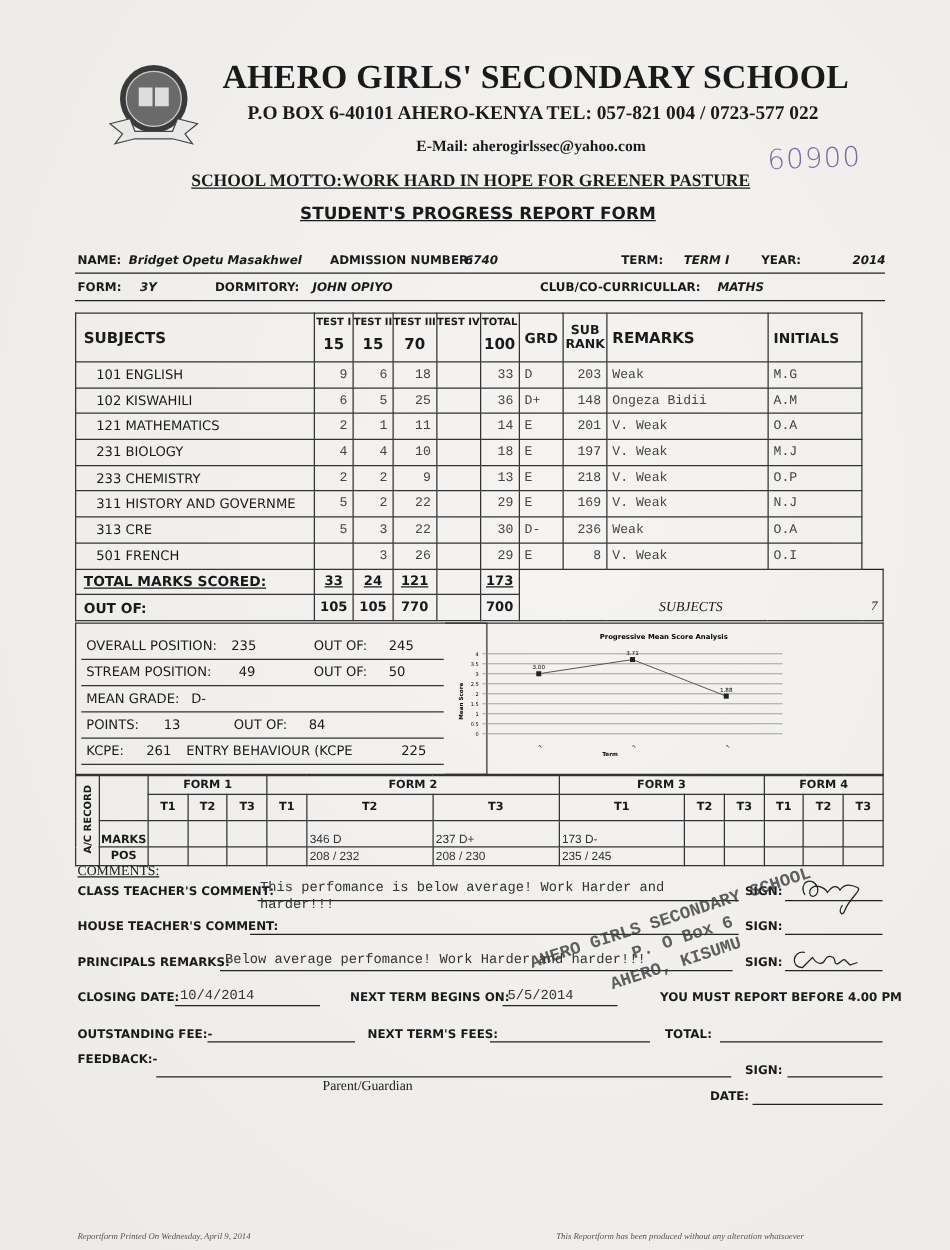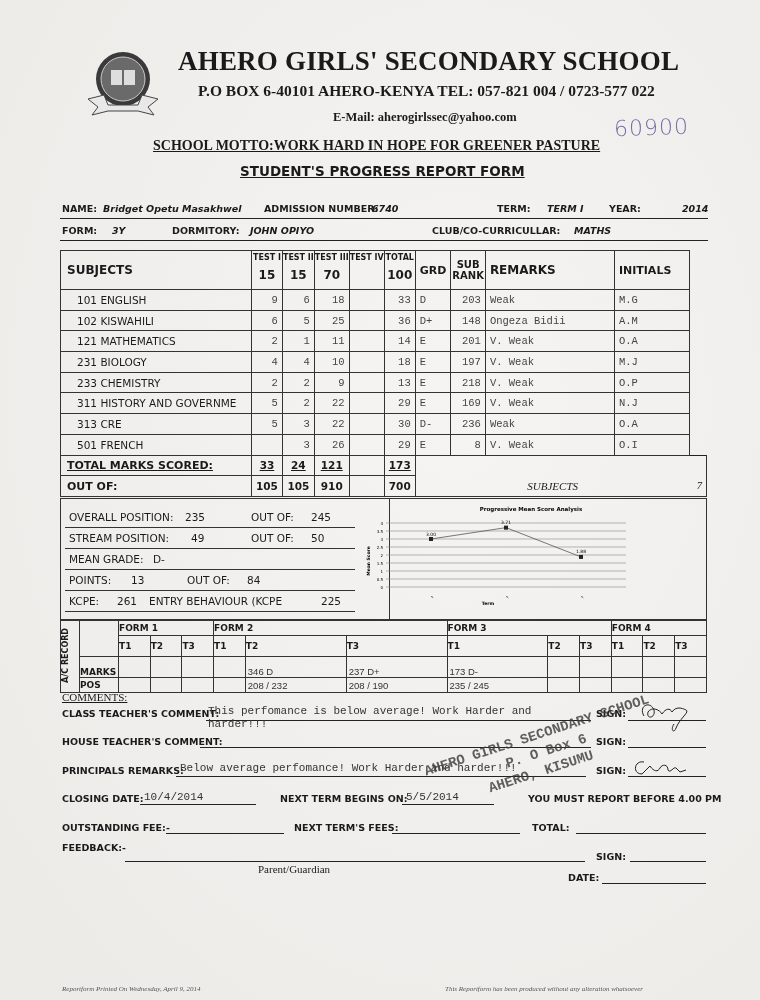--- a/index.html
+++ b/index.html
@@ -42,21 +42,21 @@
 
   
   .summary { left: 60px; top: 498px; width: 296px; height: 120px; border: 1px solid #333; font-size: 10.5px; padding-left: 32px; }
   .sum-row { position: absolute; left: 4px; width: 290px; height: 20px; border-bottom: 1px solid #333; }
   .sum-row span { position: absolute; top: 4px; white-space: nowrap; }
 
   .chartbox { left: 356px; top: 498px; width: 350px; height: 120px; border: 1px solid #333; border-left: none; }
 
   
   .ac { position: absolute; left: 60px; top: 620px; width: 647px; font-size: 9px; font-weight: bold; }
-  .ac td { border: 1px solid #333; height: 14px; text-align: left; padding: 0; }
+  .ac td { border: 1px solid #333; height: 14px; text-align: center; padding: 0; }
   .ac .v { font-weight: normal; font-family: "Liberation Sans", sans-serif; text-align: left; padding-left: 2px; font-size: 9.5px; color: #333; }
   .vert { writing-mode: vertical-rl; transform: rotate(180deg); font-size: 8px; }
 
   
   .cm { font-size: 9.5px; font-weight: bold; white-space: nowrap; }
   .line { border-bottom: 1.3px solid #222; height: 0; }
   .ctext { font-family: "Liberation Mono", monospace; font-size: 11px; color: #333; white-space: nowrap; }
   .stamp { left: 420px; top: 680px; width: 280px; height: 110px; transform: rotate(-18deg); color: #3a3a3a; font-family: "Liberation Mono", monospace; font-weight: bold; font-size: 14px; opacity: 0.8; }
   .footer { font-size: 7px; color: #555; font-style: italic; font-family: "Liberation Serif", serif; }
 </style>
@@ -233,21 +233,21 @@
       <td style="text-align:center; text-decoration:underline;">24</td>
       <td style="text-align:center; text-decoration:underline;">121</td>
       <td></td>
       <td style="text-align:center; text-decoration:underline;">173</td>
       <td colspan="5" style="border-bottom:none;"></td>
     </tr>
     <tr class="tot">
       <td style="padding-left:6px; font-size:11px;">OUT OF:</td>
       <td style="text-align:center;">105</td>
       <td style="text-align:center;">105</td>
-      <td style="text-align:center;">910</td>
+      <td style="text-align:center;">770</td>
       <td></td>
       <td style="text-align:center;">700</td>
       <td colspan="4" style="text-align:center; font-weight:normal; font-style:italic; font-family:'Liberation Serif',serif; font-size:11px; border-right:none; border-top:none;">SUBJECTS</td>
       <td style="text-align:right; font-weight:normal; font-family:'Liberation Serif',serif; font-style:italic; border-left:none; border-top:none;">7</td>
     </tr>
   </tbody>
     </table>
 
   <div class="abs summary">
     <div class="sum-row" style="top:8px">
@@ -360,21 +360,21 @@
           <td class="v" style="vertical-align: bottom;"></td>
           <td class="v" style="vertical-align: bottom;"></td>
         </tr>
     <tr id="ac-pos-row">
       <td>POS</td>
     <td class="v"></td>
           <td class="v"></td>
           <td class="v"></td>
           <td class="v"></td>
           <td class="v">208 / 232</td>
-          <td class="v">208 / 190</td>
+          <td class="v">208 / 230</td>
           <td class="v">235 / 245</td>
           <td class="v"></td>
           <td class="v"></td>
           <td class="v"></td>
           <td class="v"></td>
           <td class="v"></td>
         </tr>
   </tbody>
     </table>
 

